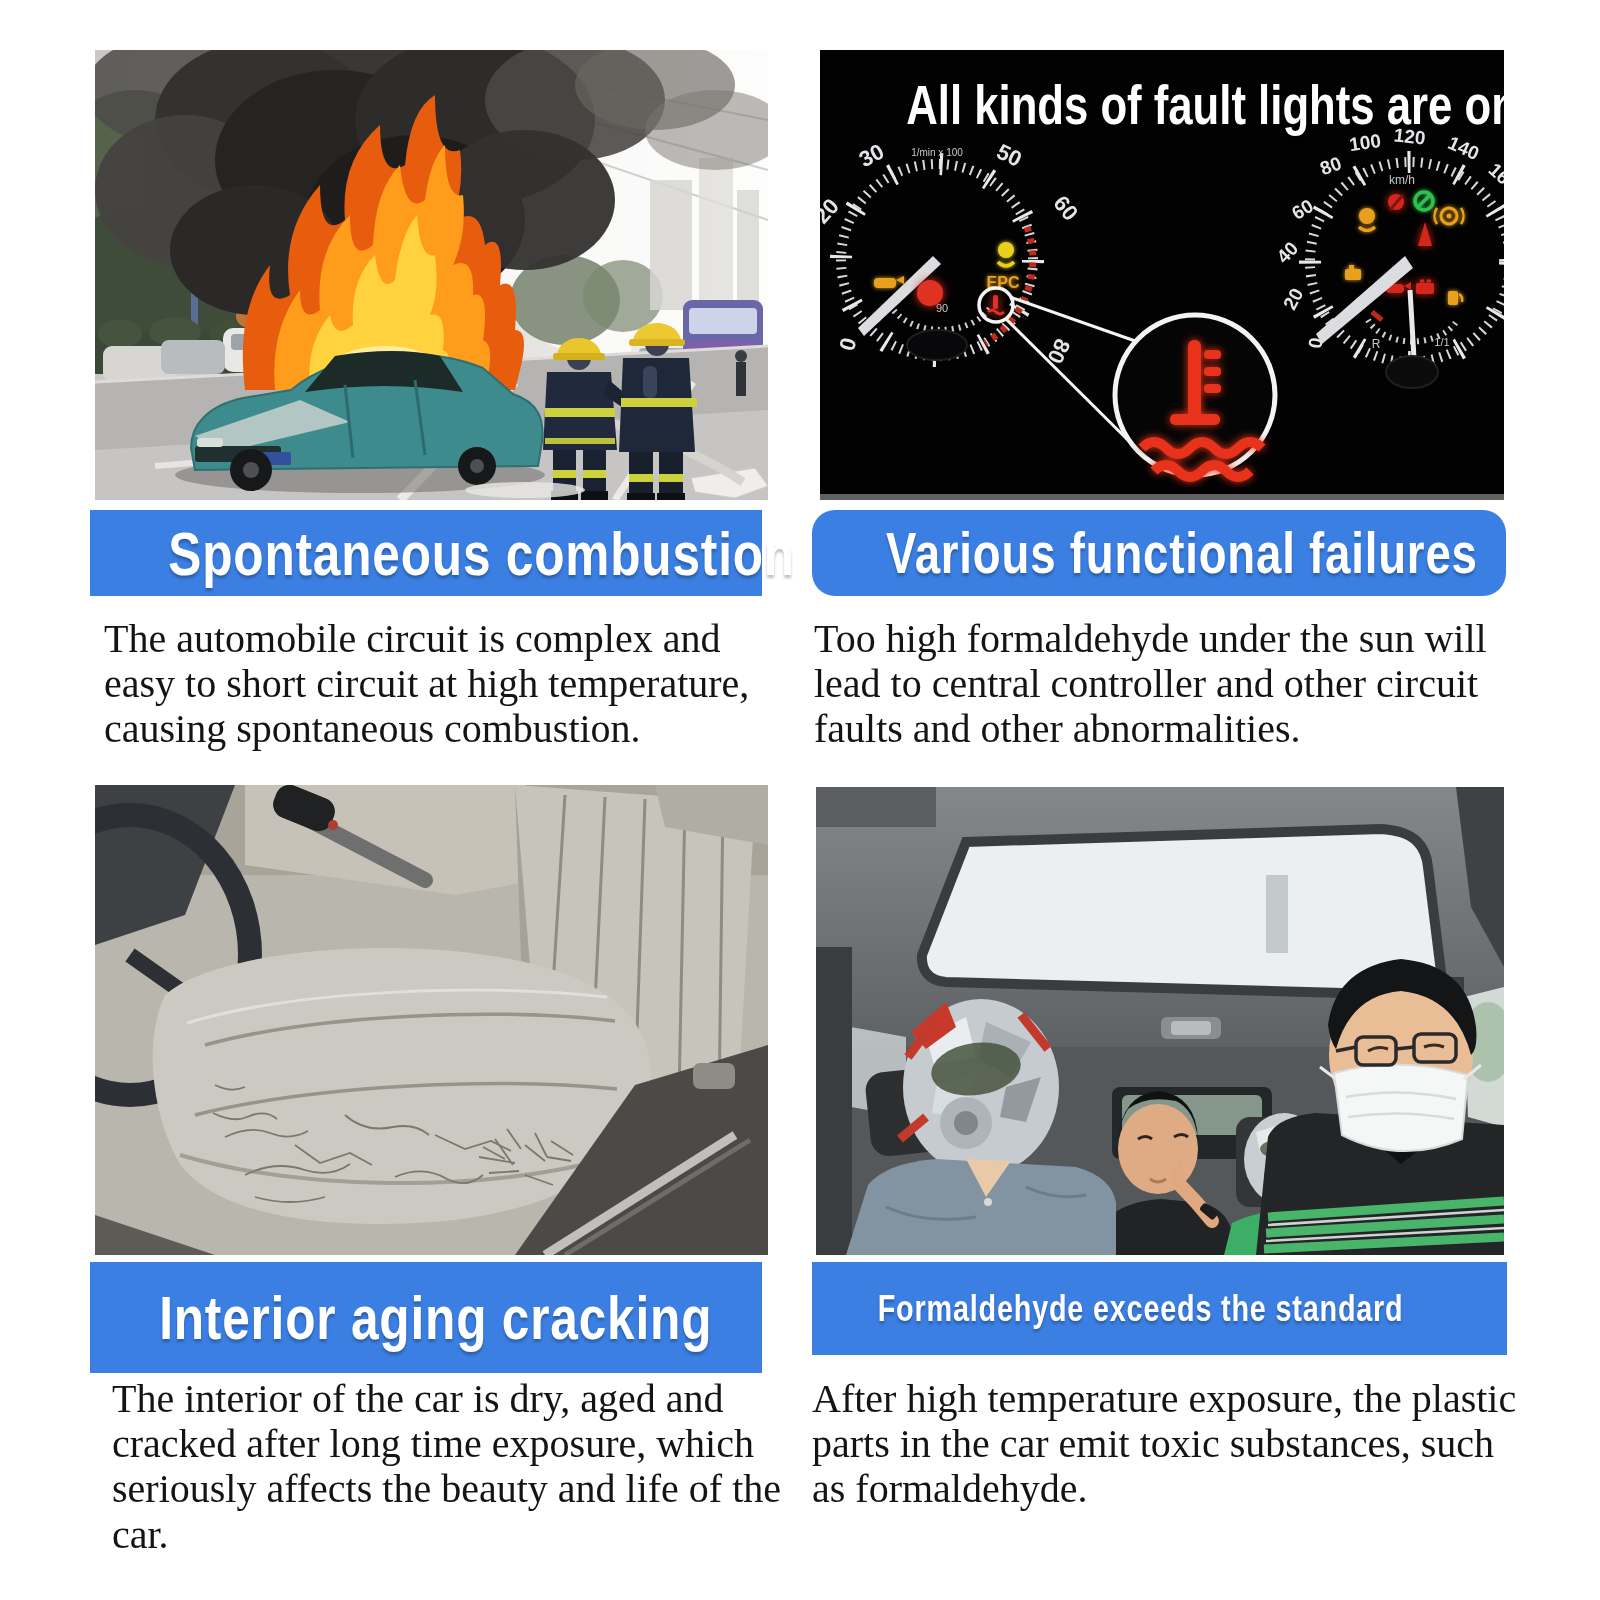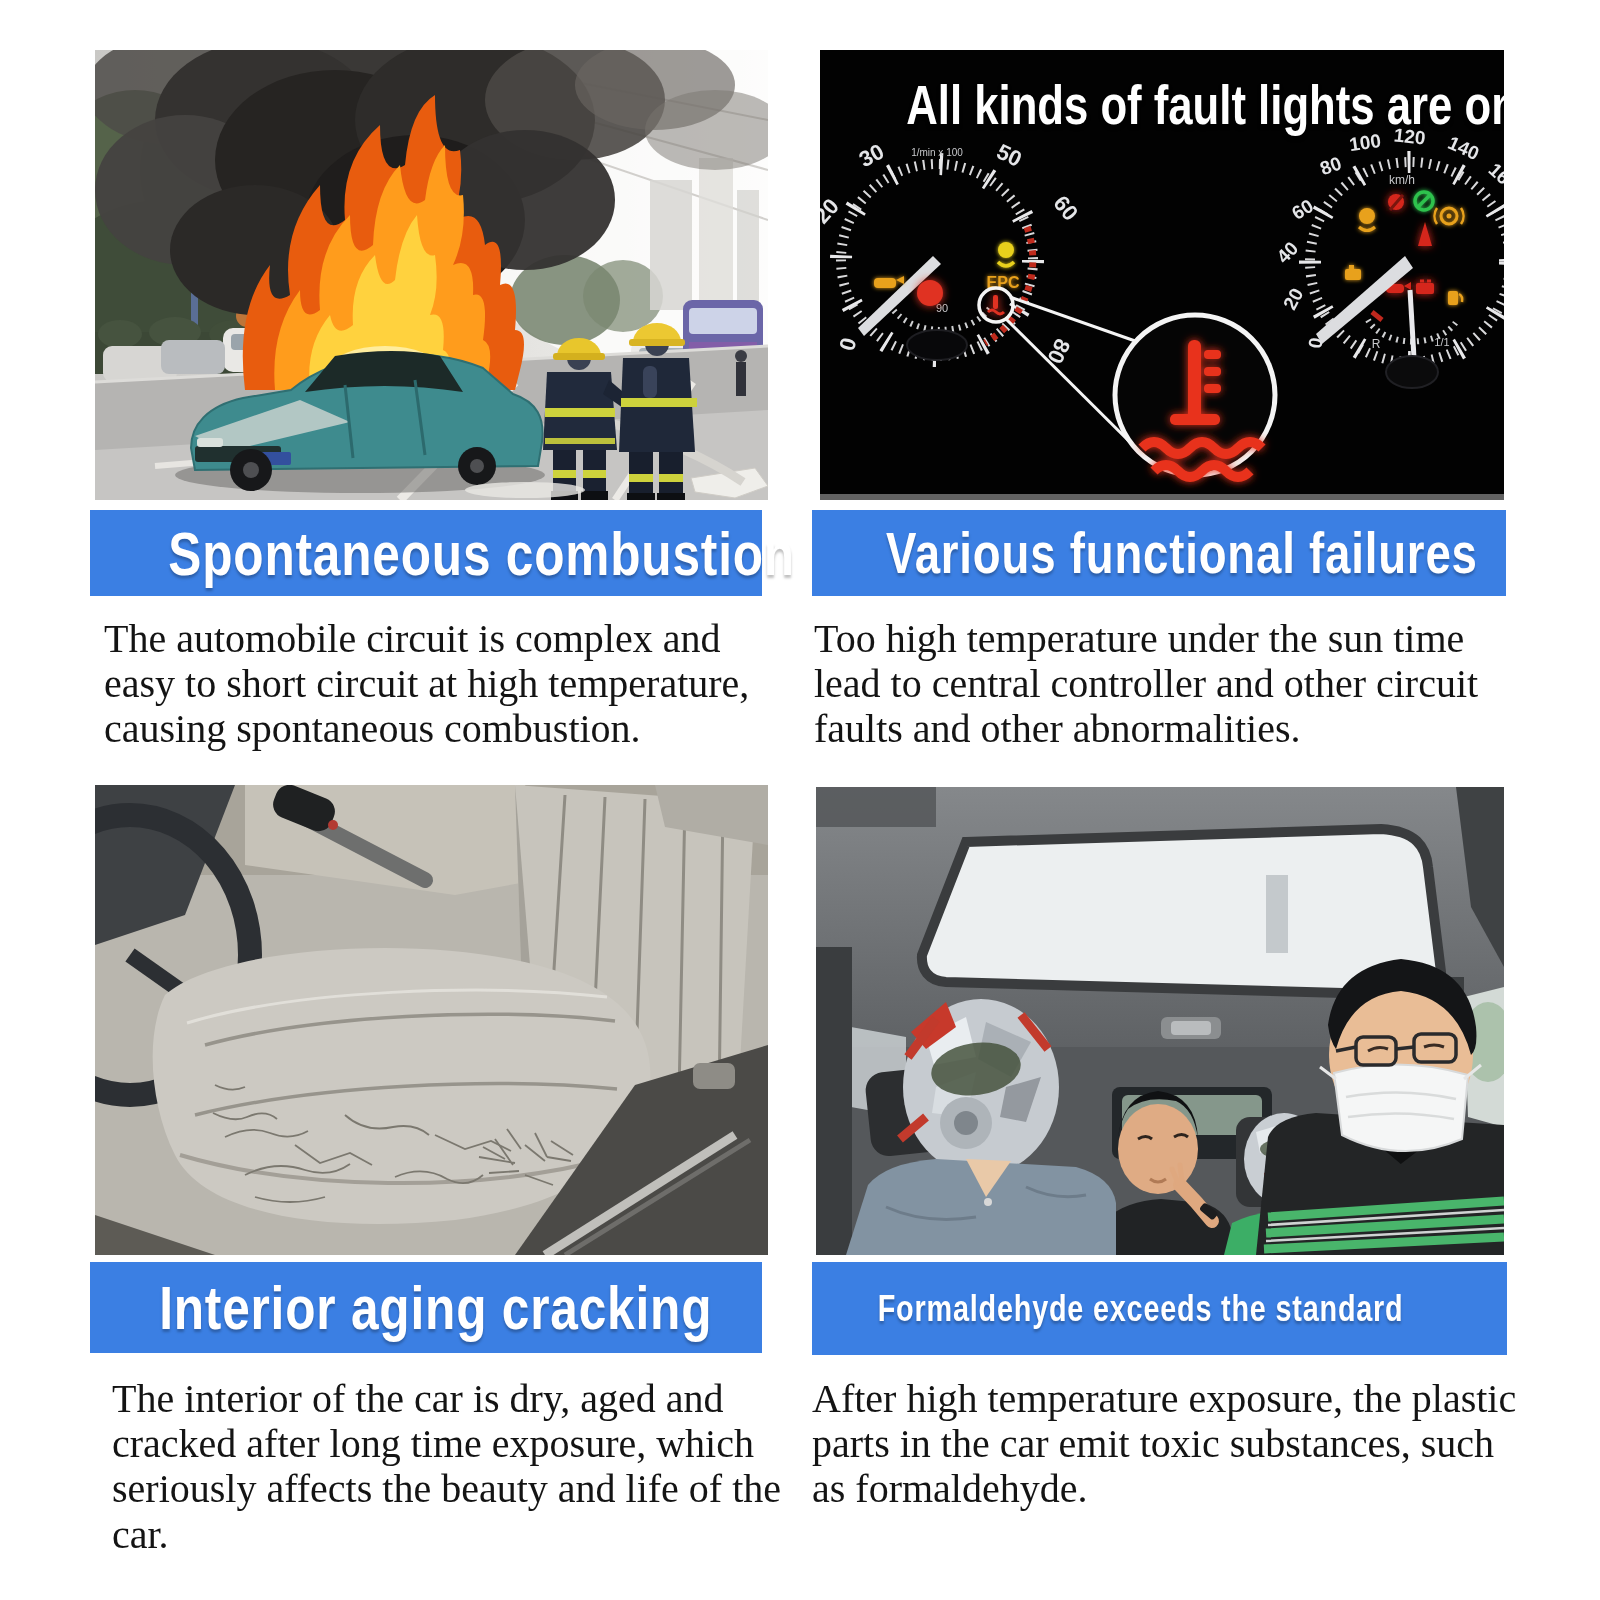--- a/index.html
+++ b/index.html
@@ -8,22 +8,22 @@
   .photo{position:absolute;overflow:hidden;}
   .photo svg{display:block;}
   .photo-tl{left:95px;top:50px;width:673px;height:450px;}
   .photo-tr{left:820px;top:50px;width:684px;height:450px;background:#020202;}
   .photo-bl{left:95px;top:785px;width:673px;height:470px;}
   .photo-br{left:816px;top:787px;width:688px;height:468px;}
   .banner{position:absolute;background:#3b7fe3;color:#ffffff;display:flex;align-items:center;justify-content:flex-start;}
   .banner .cond{display:inline-block;transform:scaleX(0.8);white-space:nowrap;font-weight:700;
                 letter-spacing:1px;text-shadow:0 3px 3px rgba(0,0,0,0.25);}
   .b1{left:90px;top:510px;width:672px;height:86px;font-size:62px;}
-  .b2{left:812px;top:510px;width:694px;height:86px;font-size:57px;}
-  .b3{left:90px;top:1262px;width:672px;height:91px;font-size:62px;}
+  .b2{left:812px;top:510px;width:694px;height:86px;font-size:57px;border-radius:23px;}
+  .b3{left:90px;top:1262px;width:672px;height:111px;font-size:62px;}
   .b4{left:812px;top:1262px;width:695px;height:93px;font-size:36px;}
   .body-text{position:absolute;font-family:Liberation Serif, serif;font-size:40px;line-height:1.13;
              color:#141414;text-align:left;margin-top:18px;}
   .body1{left:104px;top:598px;width:672px;}
   .body2{left:814px;top:598px;width:704px;}
   .body3{left:112px;top:1358px;width:684px;}
   .body4{left:812px;top:1358px;width:718px;}
   .overlay-title{position:absolute;left:0;top:22px;width:100%;text-align:center;color:#ffffff;
                  font-weight:700;font-size:56px;}
   .overlay-title .cond{display:inline-block;transform:scaleX(0.78);white-space:nowrap;
@@ -304,21 +304,21 @@
     </div>
   </div>
 
   <div class="banner b1">
     <span class="cond">Spontaneous combustion</span>
   </div>
   <div class="banner b2">
     <span class="cond">Various functional failures</span>
   </div>
   <div class="body-text body1">The automobile circuit is complex and easy to short circuit at high temperature, causing spontaneous combustion.</div>
-  <div class="body-text body2">Too high temperature under the sun time lead to central controller and other circuit faults and other abnormalities.</div>
+  <div class="body-text body2">Too high formaldehyde under the sun will lead to central controller and other circuit faults and other abnormalities.</div>
 
   <div class="photo photo-bl">
     <svg width="673" height="470" viewBox="0 0 673 470">
       <rect width="673" height="470" fill="#b9b6ae"></rect>
       <rect x="0" y="0" width="673" height="90" fill="#a8a49a"></rect>
       <polygon points="150,0 430,0 470,90 360,110 150,80" fill="#c6c2b8"></polygon>
       <polygon points="0,0 140,0 90,130 0,160" fill="#3e4144"></polygon>
       <ellipse cx="35" cy="170" rx="120" ry="140" fill="none" stroke="#2c2f33" stroke-width="24"></ellipse>
       <line x1="35" y1="170" x2="120" y2="230" stroke="#2c2f33" stroke-width="16"></line>
       <g>

